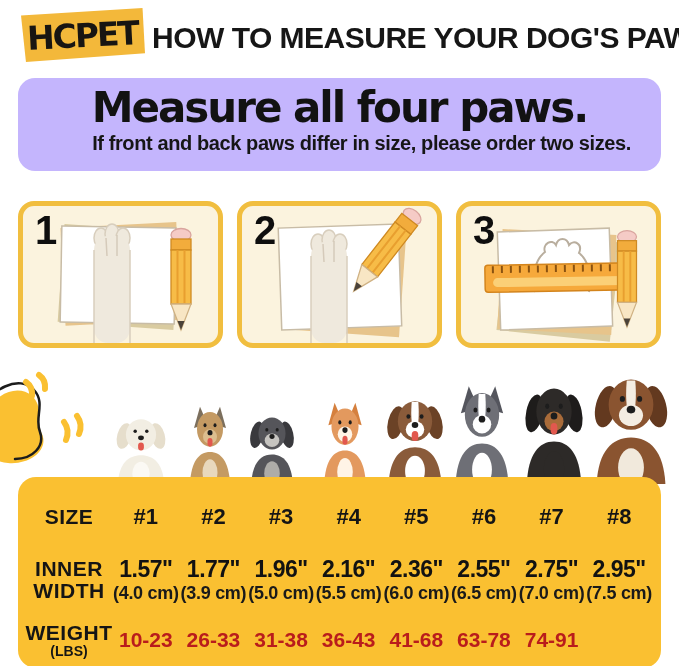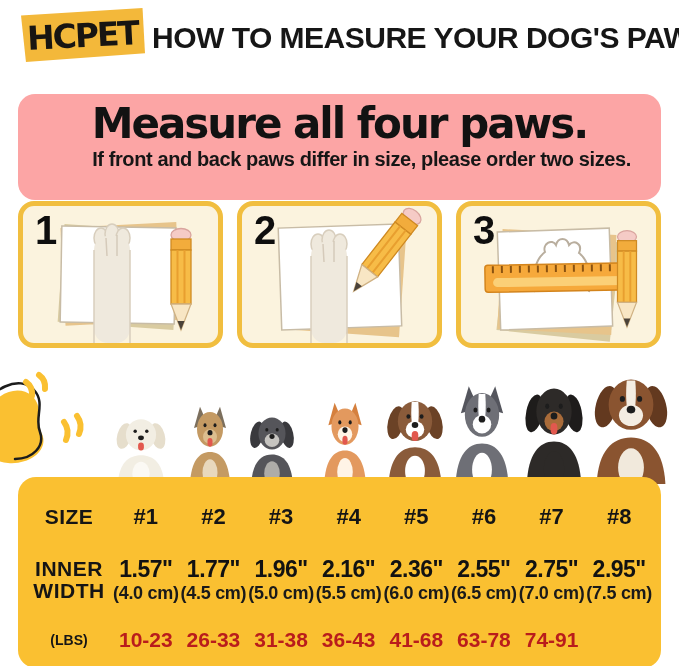--- a/index.html
+++ b/index.html
@@ -17,22 +17,22 @@
   .logo span{
     font-family:"DejaVu Sans",sans-serif;font-weight:bold;font-size:33px;
     letter-spacing:-2px;color:#181512;transform:rotate(-3deg);
   }
   .header-title{
     position:absolute;left:152px;top:21px;font-size:30px;font-weight:bold;
     letter-spacing:-0.5px;white-space:nowrap;color:#161616;
   }
   
   .hero{
-    position:absolute;left:18px;top:78px;width:643px;height:106px;
-    background:#fca5a5;border-radius:17px;text-align:center;margin-top:16px;
+    position:absolute;left:18px;top:78px;width:643px;height:93px;
+    background:#c4b5fd;border-radius:17px;text-align:center;
   }
   .hero-title{
     font-family:"DejaVu Sans",sans-serif;font-weight:bold;font-size:42px;
     letter-spacing:-2px;margin-top:7px;line-height:1.1;color:#121212;
   }
   .hero-sub{
     font-size:20px;font-weight:bold;letter-spacing:-0.4px;margin-top:1px;color:#161616;padding-left:44px;
   }
   
   .card{
@@ -292,21 +292,21 @@
     <div class="cell lab">
       <span>INNER</span>
       <span>WIDTH</span>
     </div>
     <div class="cell">
         <span class="inch">1.57"</span>
         <span class="cm">(4.0 cm)</span>
       </div>
     <div class="cell">
         <span class="inch">1.77"</span>
-        <span class="cm">(4.5 cm)</span>
+        <span class="cm">(3.9 cm)</span>
       </div>
     <div class="cell">
         <span class="inch">1.96"</span>
         <span class="cm">(5.0 cm)</span>
       </div>
     <div class="cell">
         <span class="inch">2.16"</span>
         <span class="cm">(5.5 cm)</span>
       </div>
     <div class="cell">
@@ -320,20 +320,21 @@
     <div class="cell">
         <span class="inch">2.75"</span>
         <span class="cm">(7.0 cm)</span>
       </div>
     <div class="cell">
         <span class="inch">2.95"</span>
         <span class="cm">(7.5 cm)</span>
       </div>
 
     <div class="cell lab">
+      <span>WEIGHT</span>
       <span class="sm">(LBS)</span>
     </div>
     <div class="cell wt">10-23</div>
     <div class="cell wt">26-33</div>
     <div class="cell wt">31-38</div>
     <div class="cell wt">36-43</div>
     <div class="cell wt">41-68</div>
     <div class="cell wt">63-78</div>
     <div class="cell wt">74-91</div>
   </div>

